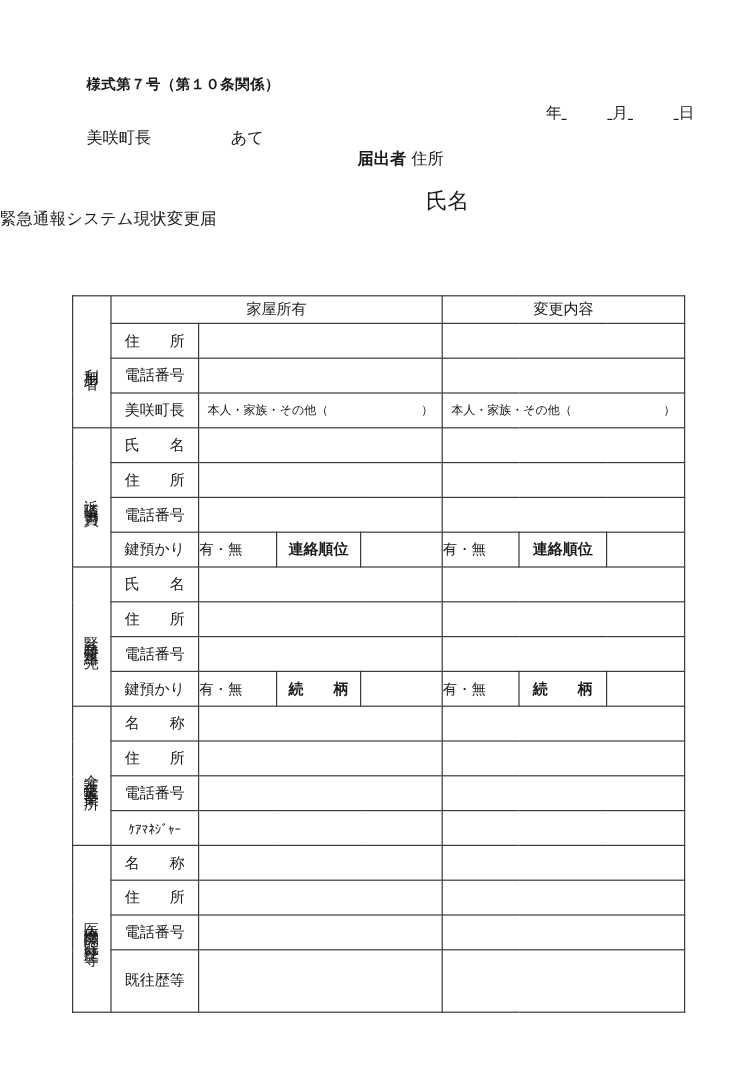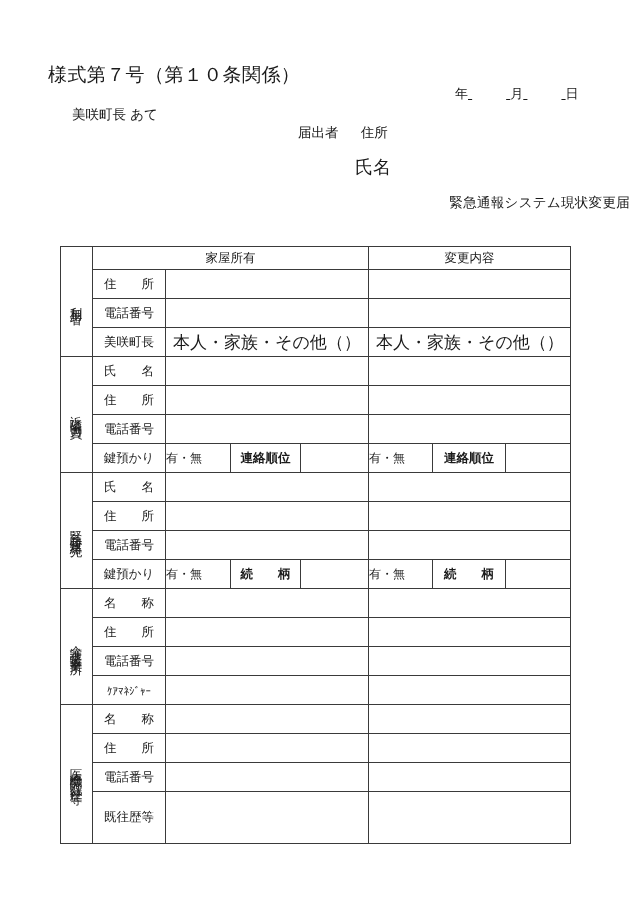--- a/index.html
+++ b/index.html
@@ -18,25 +18,26 @@
   .page {
     position: absolute;
     inset: 0;
     width: 630px;
     height: 903px;
   }
 
   
   .form-code {
     position: absolute;
-    left: 48px;
+    left: 72px;
     top: 62px;
-    font-size: 19px;
+    font-size: 12px;
     letter-spacing: 0.4px;
     white-space: nowrap;
+    font-weight: bold;
   }
   .date-line {
     position: absolute;
     left: 455px;
     top: 85px;
     font-size: 13px;
     white-space: nowrap;
     text-decoration: underline;
   }
   .date-line span { display: inline-block; }
@@ -44,45 +45,46 @@
 
   .addressee {
     position: absolute;
     left: 72px;
     top: 106px;
     font-size: 13.5px;
     white-space: nowrap;
   }
   .addressee .ate {
     display: inline-block;
+    margin-left: 62px;
   }
 
   .submitter-addr {
     position: absolute;
     left: 298px;
     top: 124px;
     font-size: 13.5px;
     white-space: nowrap;
   }
-  .submitter-addr .lbl { margin-right: 18px; }
+  .submitter-addr .lbl { margin-right: 0; font-weight: bold; }
 
   .submitter-name {
     position: absolute;
     left: 355px;
     top: 155px;
     font-size: 18px;
     white-space: nowrap;
   }
 
   .doc-title {
     position: absolute;
     left: 0;
     right: 0;
-    top: 194px;
-    text-align: right;
+    top: 174px;
+    text-align: left;
     font-size: 13.5px;
     letter-spacing: 0.3px;
   }
 
   .intro {
     position: absolute;
     left: 74px;
     top: 216px;
     font-size: 13.5px;
     letter-spacing: 0.2px;
@@ -142,21 +144,21 @@
     text-align: center;
     height: 22px;
     font-size: 12.5px;
   }
 
   td.fill { }
 
   td.cellpad {
     padding-left: 7px;
     padding-right: 7px;
-    font-size: 17px;
+    font-size: 10px;
     white-space: nowrap;
     text-align: center;
   }
   .ownership {
     display: flex;
     justify-content: space-between;
     align-items: center;
     width: 100%;
   }
 

